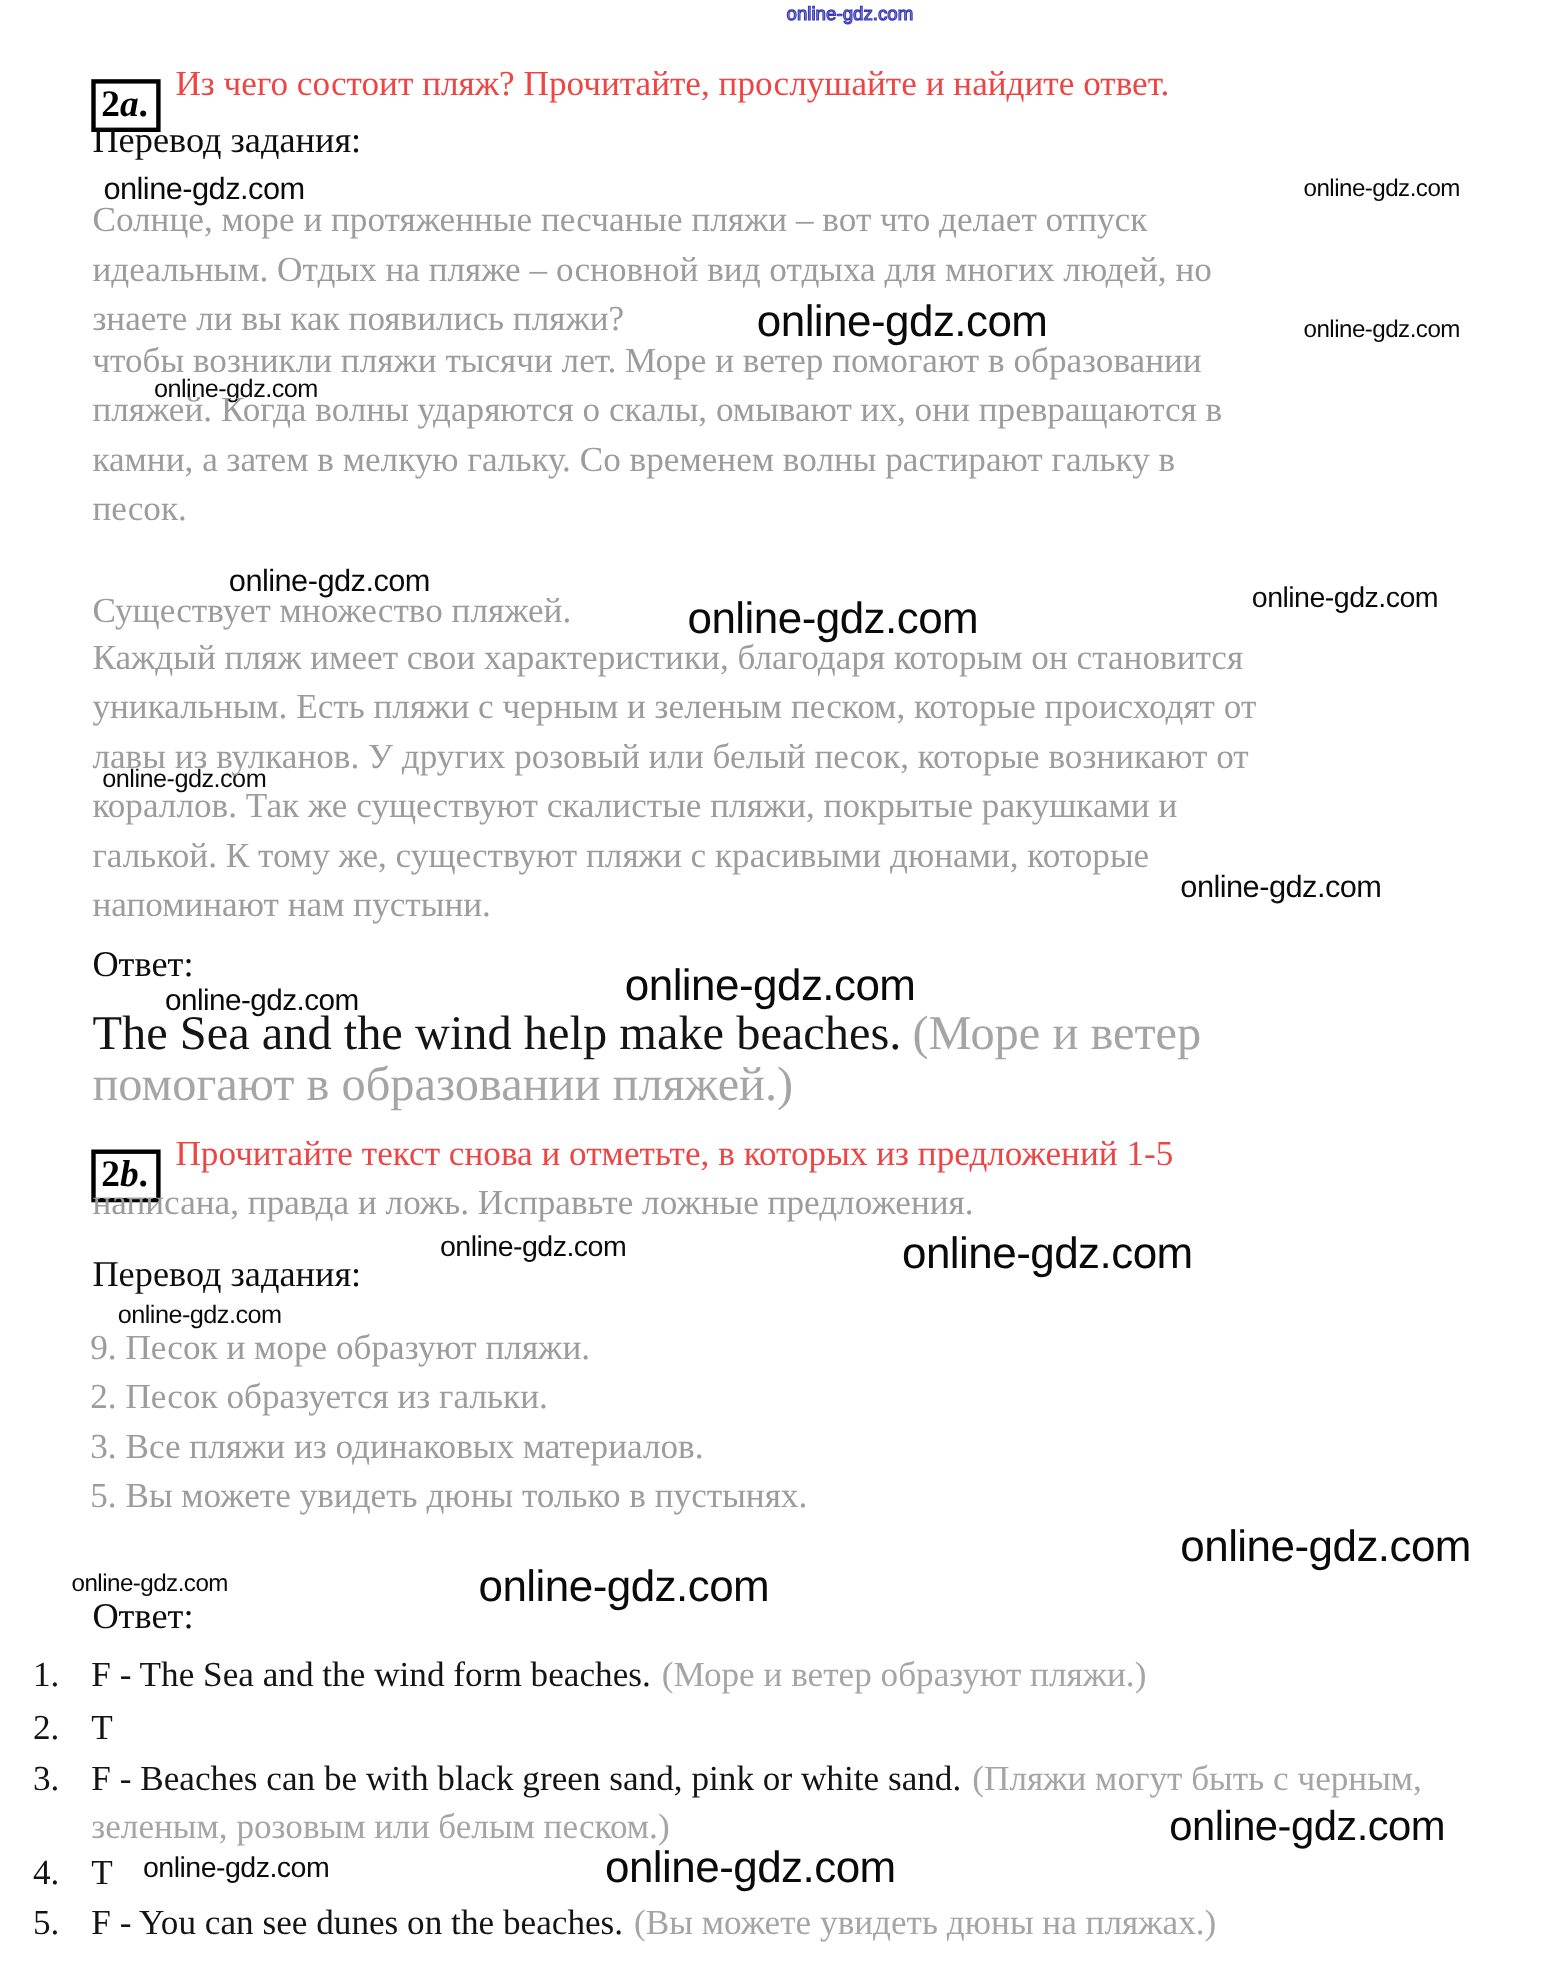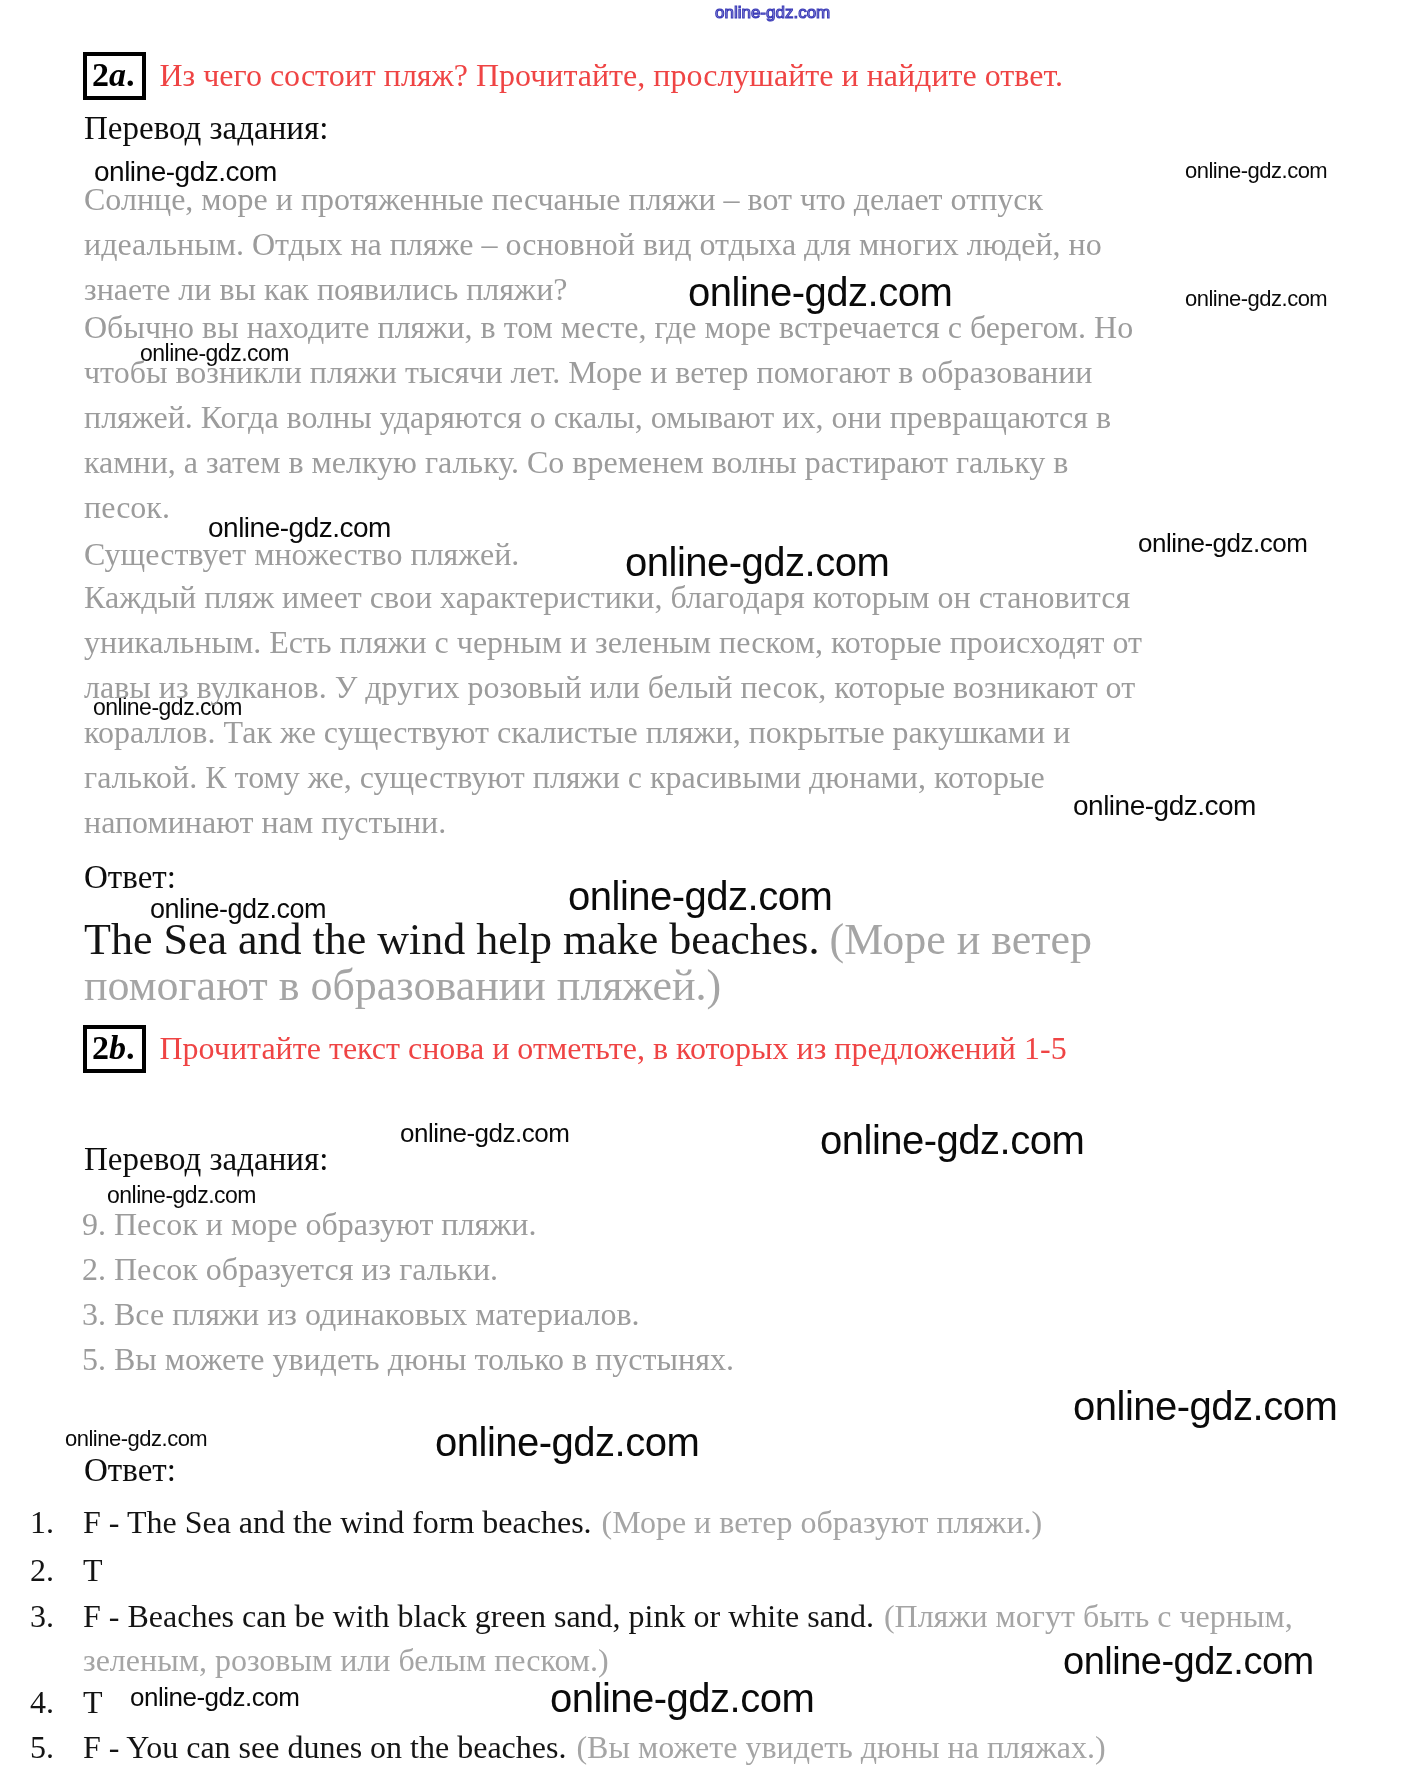--- a/index.html
+++ b/index.html
@@ -12,21 +12,21 @@
   .gline{
     font-size:32px;line-height:45px;color:#9c9c9c;white-space:nowrap;
   }
   .heading{
     font-size:33px;line-height:45px;font-weight:normal;color:#0d0d0d;white-space:nowrap;
   }
   
   .task-row{display:flex;align-items:flex-start;gap:14px;}
   .task-box{
     border:4px solid #000;padding:0 7px 2px 5px;background:#fff;
-    font-size:34px;line-height:38px;font-weight:bold;color:#000;white-space:nowrap;
+    font-size:34px;line-height:38px;font-weight:bold;color:#000;white-space:nowrap;margin-top:20px;
   }
   .task-box .letter{font-style:italic;}
   .task-text{font-size:32px;line-height:42px;color:#ef4444;white-space:nowrap;padding-top:2px;}
   
   .ans-mixed{font-size:44px;line-height:46px;color:#141414;}
   .ans-mixed .ru, .ru-gray{color:#a5a5a5;}
   .ans-row{display:flex;align-items:flex-start;}
   .ans-num{width:53px;flex:0 0 53px;font-size:32px;line-height:44px;color:#141414;}
   .ans-body{width:1300px;font-size:32px;line-height:44px;color:#141414;}
   .ans-body .ru{color:#a5a5a5;}
@@ -75,21 +75,20 @@
 
   <div class="abs heading" style="left:84px;top:106px;">Перевод задания:</div>
 
   <div class="abs" style="left:84px;top:177px;">
     <div class="gline">Солнце, море и протяженные песчаные пляжи – вот что делает отпуск</div>
     <div class="gline">идеальным. Отдых на пляже – основной вид отдыха для многих людей, но</div>
     <div class="gline">знаете ли вы как появились пляжи?</div>
   </div>
 
   <div class="abs" style="left:84px;top:305px;">
-    <div class="gline">Обычно вы находите пляжи, в том месте, где море встречается с берегом. Но</div>
     <div class="gline">чтобы возникли пляжи тысячи лет. Море и ветер помогают в образовании</div>
     <div class="gline">пляжей. Когда волны ударяются о скалы, омывают их, они превращаются в</div>
     <div class="gline">камни, а затем в мелкую гальку. Со временем волны растирают гальку в</div>
     <div class="gline">песок.</div>
   </div>
 
   <div class="abs" style="left:84px;top:532px;text-align:center;">
     <div class="gline">Существует множество пляжей.</div>
   </div>
 
@@ -105,20 +104,21 @@
   <div class="abs heading" style="left:84px;top:855px;">Ответ:</div>
 
   <div class="abs ans-mixed" style="left:84px;top:917px;width:1040px;">
     <span>The Sea and the wind help make beaches.</span><span class="ru">(Море и ветер помогают в образовании пляжей.)</span>
   </div>
 
   <div class="abs task-row" style="left:83px;top:1025px;">
     <div class="task-box"><span>2</span><span class="letter">b</span><span>.</span></div>
     <div class="task-text">Прочитайте текст снова и отметьте, в которых из предложений 1-5</div>
   </div>
+  <div class="abs gline" style="left:84px;top:1071px;">написана, правда и ложь. Исправьте ложные предложения.</div>
 
   <div class="abs heading" style="left:84px;top:1137px;">Перевод задания:</div>
 
   <div class="abs" style="left:82px;top:1202px;">
     <div class="gline">9. Песок и море образуют пляжи.</div>
     <div class="gline">2. Песок образуется из гальки.</div>
     <div class="gline">3. Все пляжи из одинаковых материалов.</div>
     <div class="gline">5. Вы можете увидеть дюны только в пустынях.</div>
   </div>
 

